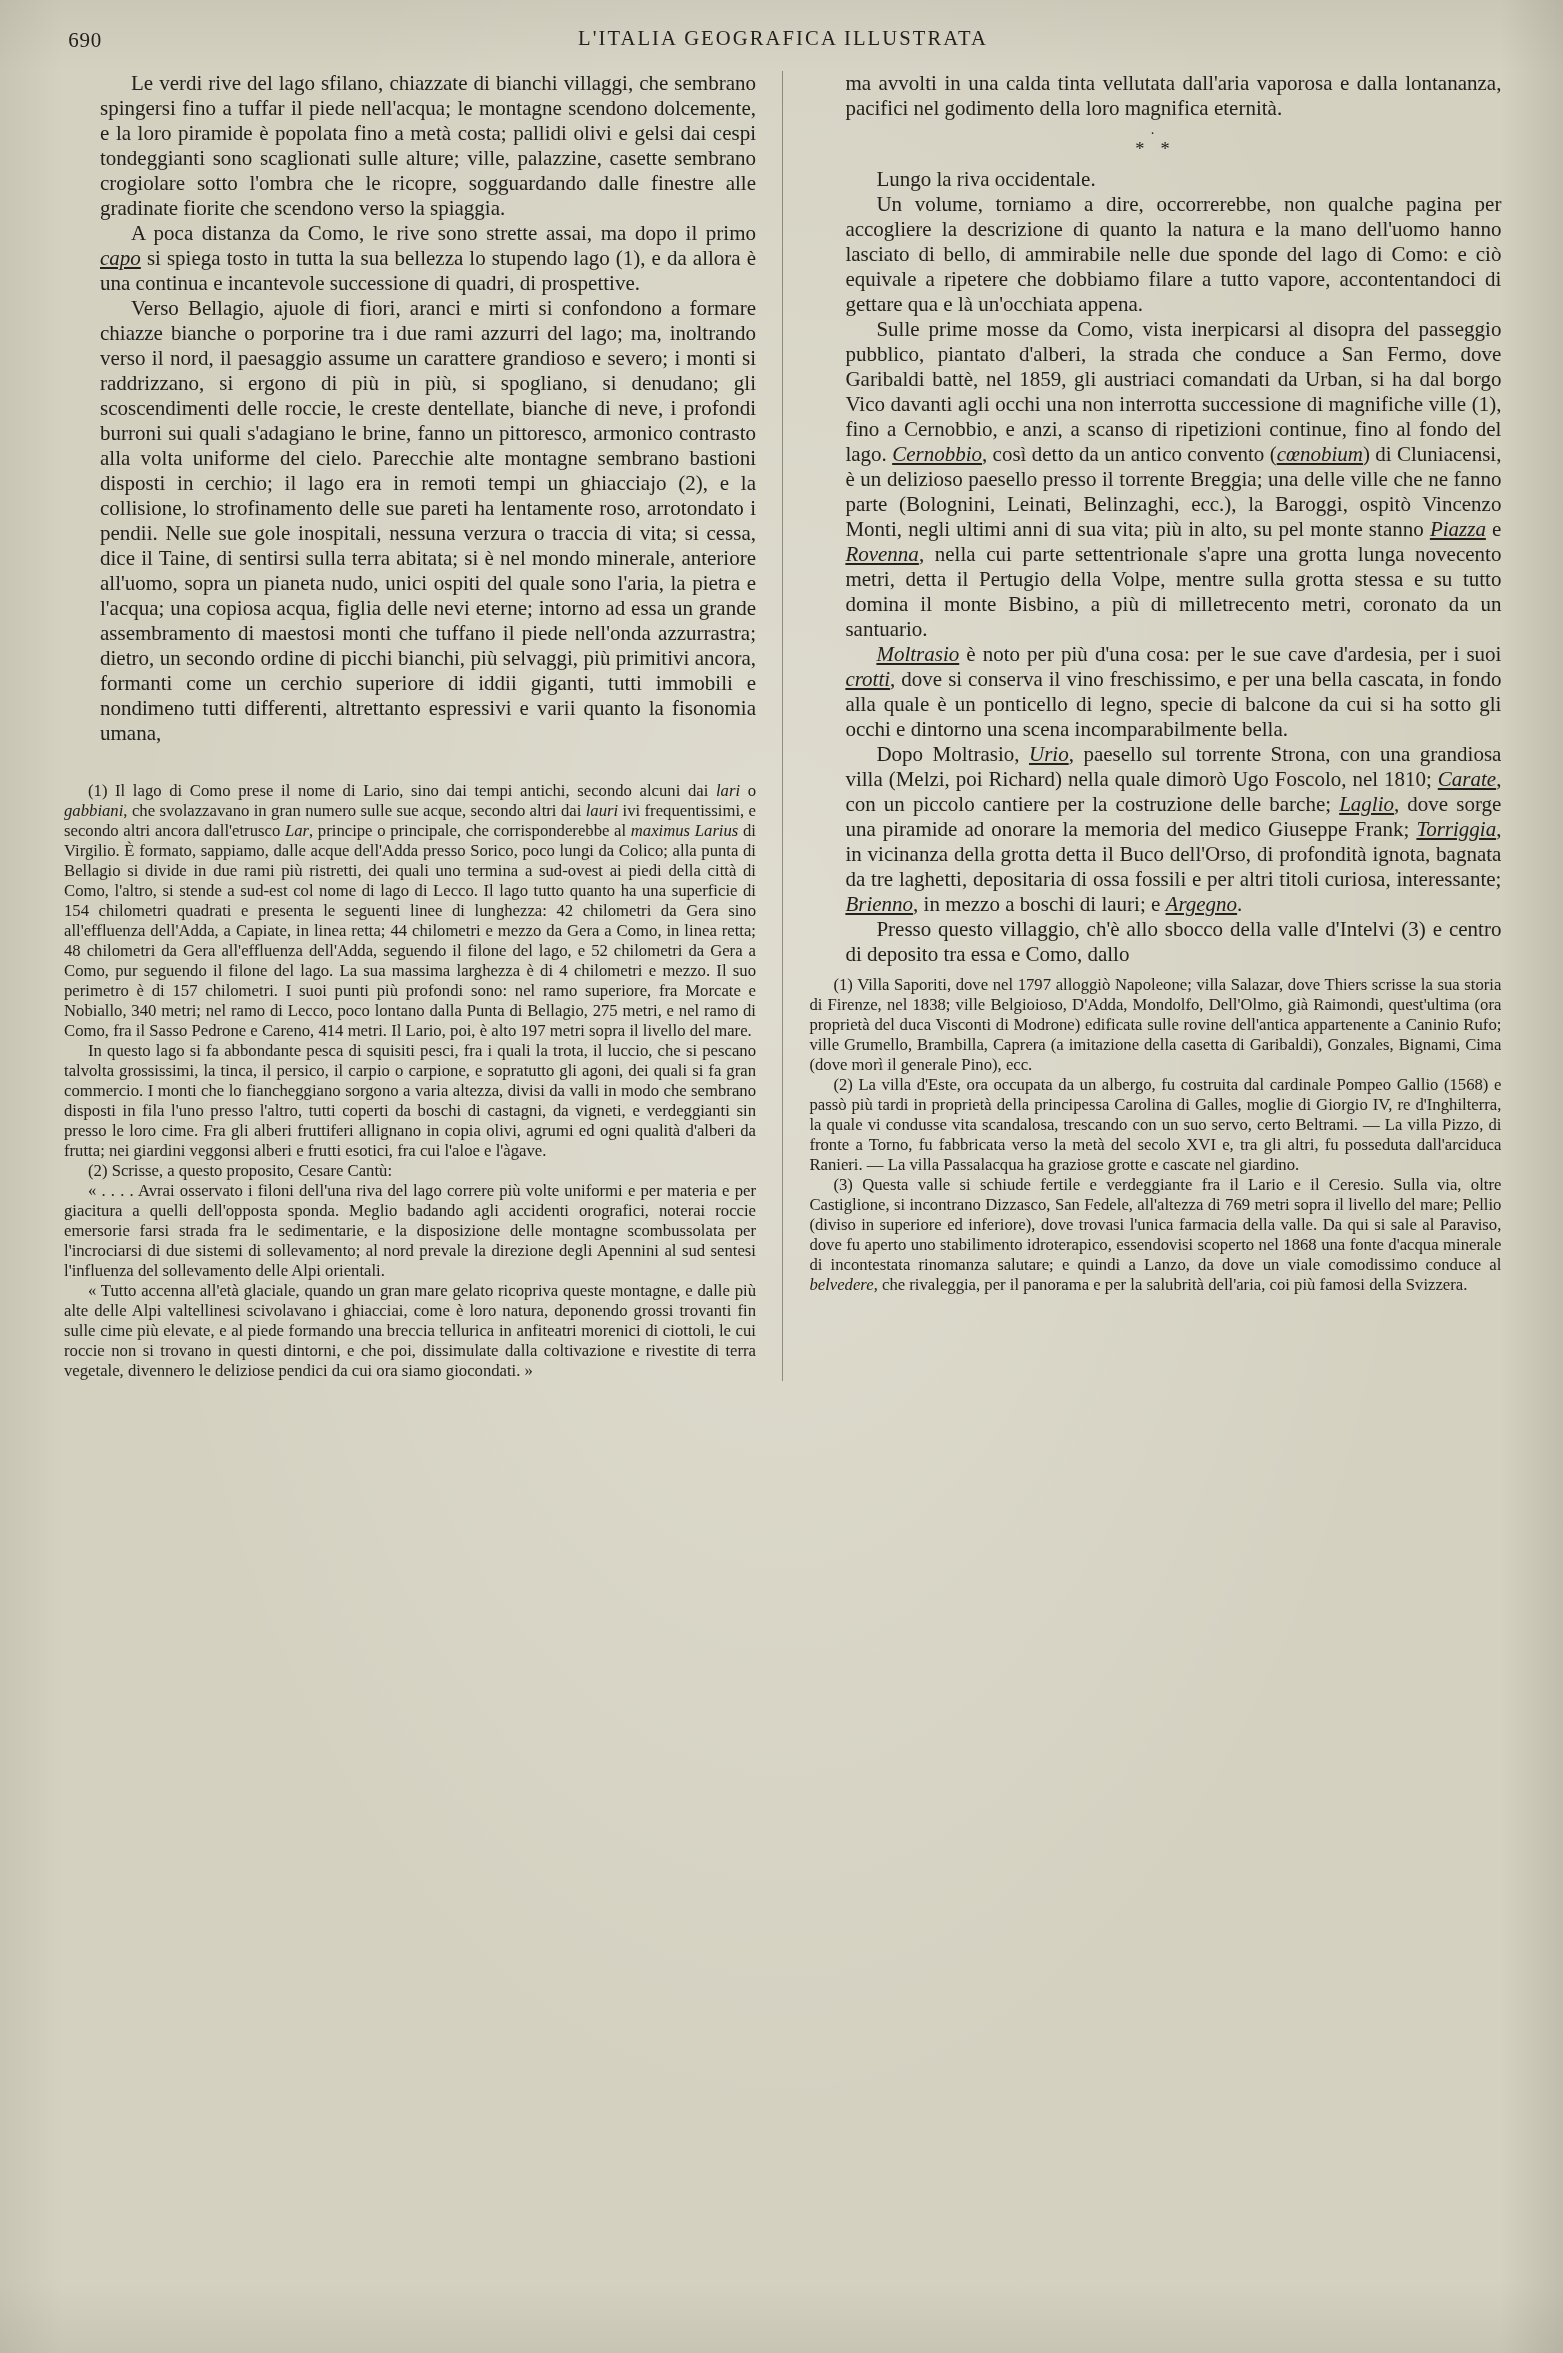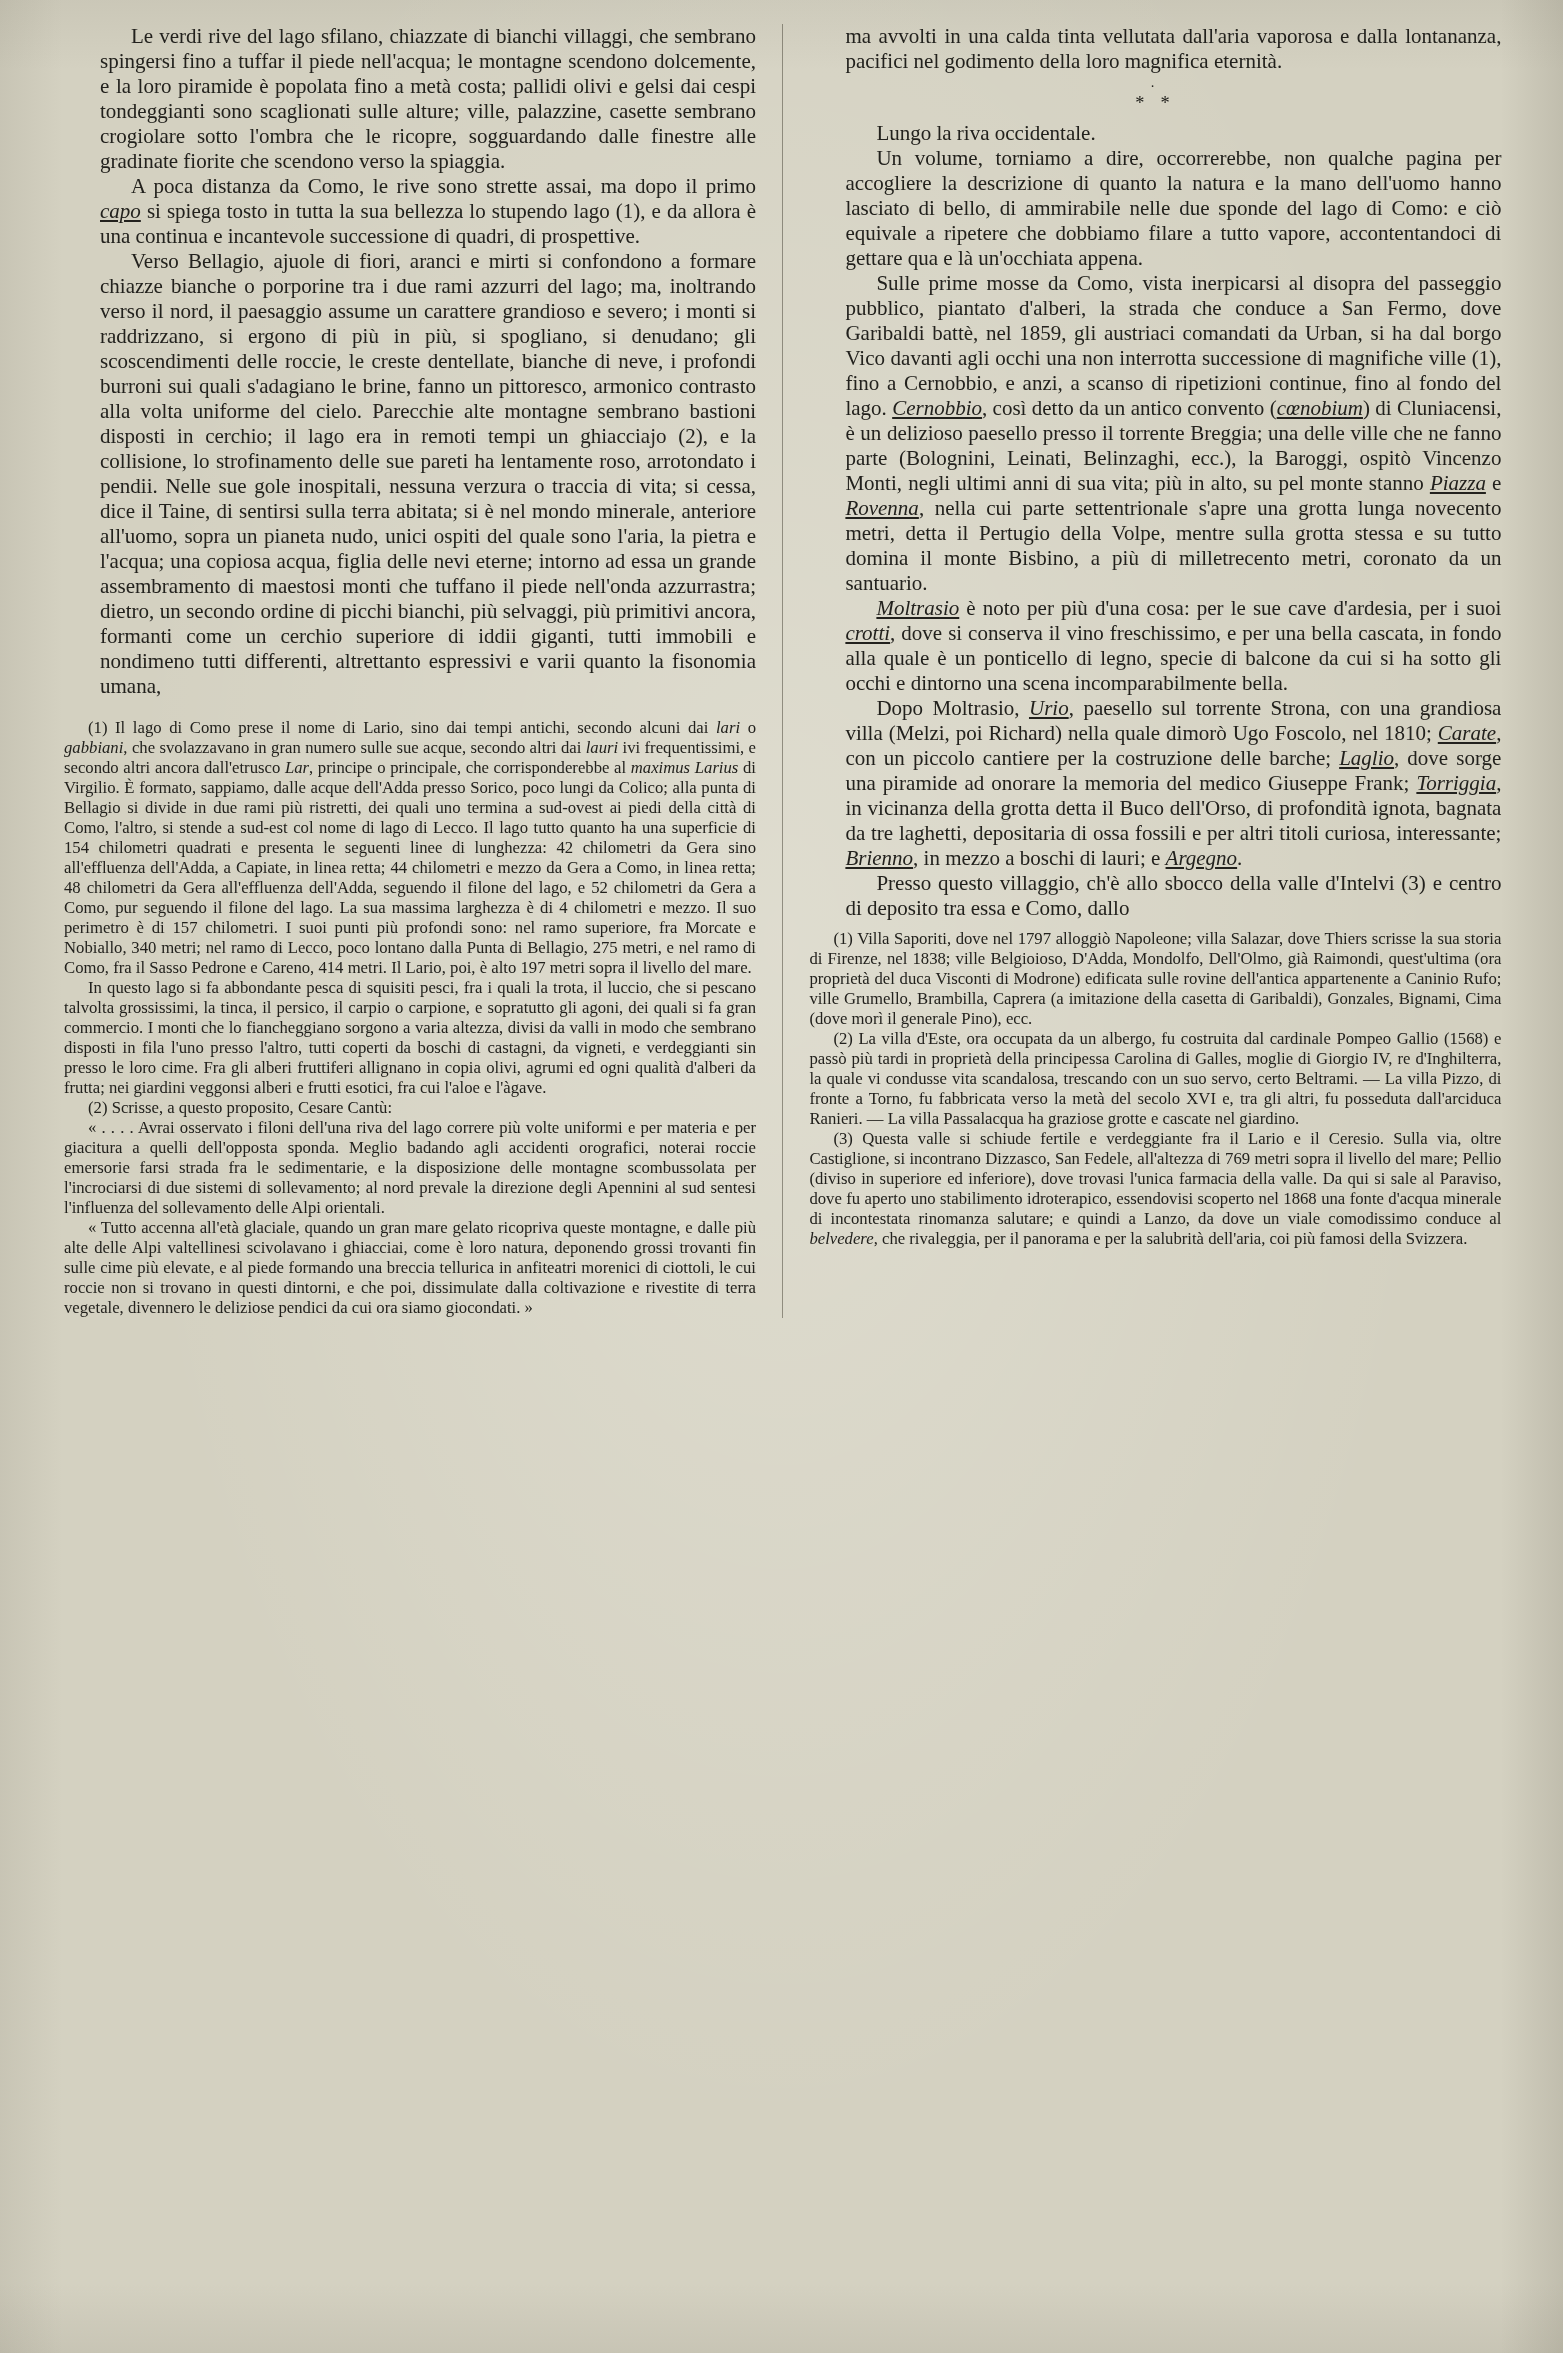--- a/index.html
+++ b/index.html
@@ -78,37 +78,41 @@
     font-size: 18.4px;
     line-height: 18.4px;
     margin: 7px 0 8.5px 0;
     letter-spacing: 5.7px;
   }
   .divider .d1 { display: block; font-size: 14px; line-height: 12.8px; }
   .divider .d2 { display: block; }
 
   
   .footnotes {
-    margin-top: 19px;
+    margin-top: 35px;
   }
   .footnotes p {
     font-size: 16.7px;
     line-height: 20px;
     text-align: justify;
     text-indent: 24px;
   }
   .footnotes i { font-style: italic; }
 
   .right .footnotes { margin-top: 8px; }
 </style>
 </head>
 <body>
 
 <div class="page">
 
+  <div class="page-header">
+    <span class="page-number">690</span>
+    <span class="running-title">L'ITALIA GEOGRAFICA ILLUSTRATA</span>
+  </div>
 
   <div class="columns">
 
     <div class="col left">
       <div class="main-text">
         <p>Le verdi rive del lago sfilano, chiazzate di bianchi villaggi, che sembrano spingersi fino a tuffar il piede nell'acqua; le montagne scendono dolcemente, e la loro piramide è popolata fino a metà costa; pallidi olivi e gelsi dai cespi tondeggianti sono scaglionati sulle alture; ville, palazzine, casette sembrano crogiolare sotto l'ombra che le ricopre, sogguardando dalle finestre alle gradinate fiorite che scendono verso la spiaggia.</p>
         <p>A poca distanza da Como, le rive sono strette assai, ma dopo il primo <i>capo</i> si spiega tosto in tutta la sua bellezza lo stupendo lago (1), e da allora è una continua e incantevole successione di quadri, di prospettive.</p>
         <p>Verso Bellagio, ajuole di fiori, aranci e mirti si confondono a formare chiazze bianche o porporine tra i due rami azzurri del lago; ma, inoltrando verso il nord, il paesaggio assume un carattere grandioso e severo; i monti si raddrizzano, si ergono di più in più, si spogliano, si denudano; gli scoscendimenti delle roccie, le creste dentellate, bianche di neve, i profondi burroni sui quali s'adagiano le brine, fanno un pittoresco, armonico contrasto alla volta uniforme del cielo. Parecchie alte montagne sembrano bastioni disposti in cerchio; il lago era in remoti tempi un ghiacciajo (2), e la collisione, lo strofinamento delle sue pareti ha lentamente roso, arrotondato i pendii. Nelle sue gole inospitali, nessuna verzura o traccia di vita; si cessa, dice il Taine, di sentirsi sulla terra abitata; si è nel mondo minerale, anteriore all'uomo, sopra un pianeta nudo, unici ospiti del quale sono l'aria, la pietra e l'acqua; una copiosa acqua, figlia delle nevi eterne; intorno ad essa un grande assembramento di maestosi monti che tuffano il piede nell'onda azzurrastra; dietro, un secondo ordine di picchi bianchi, più selvaggi, più primitivi ancora, formanti come un cerchio superiore di iddii giganti, tutti immobili e nondimeno tutti differenti, altrettanto espressivi e varii quanto la fisonomia umana,</p>
       </div>
       <div class="footnotes">

